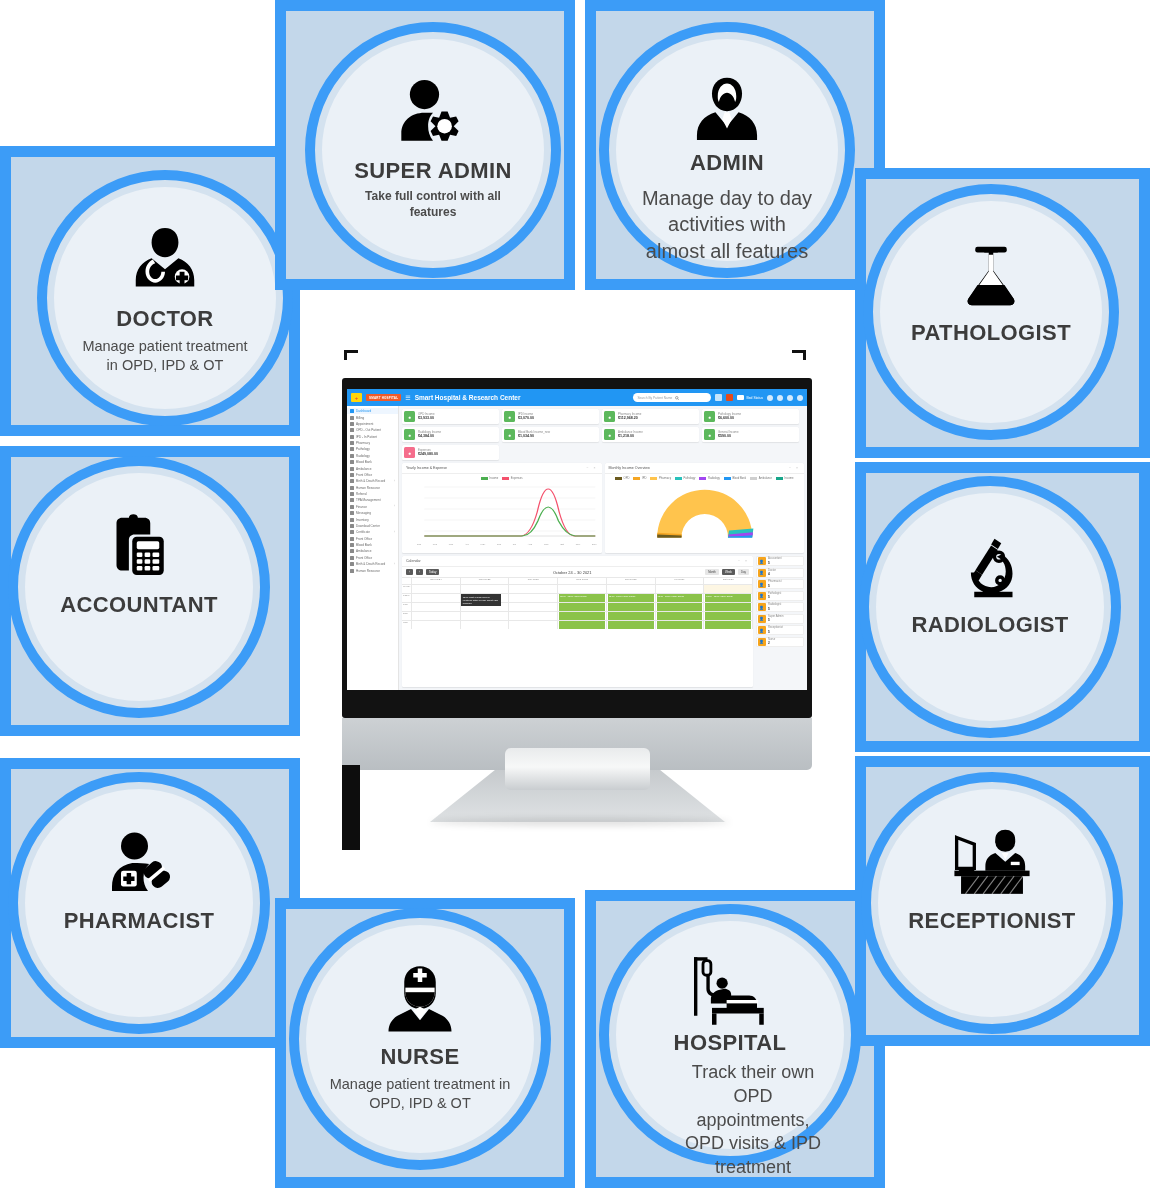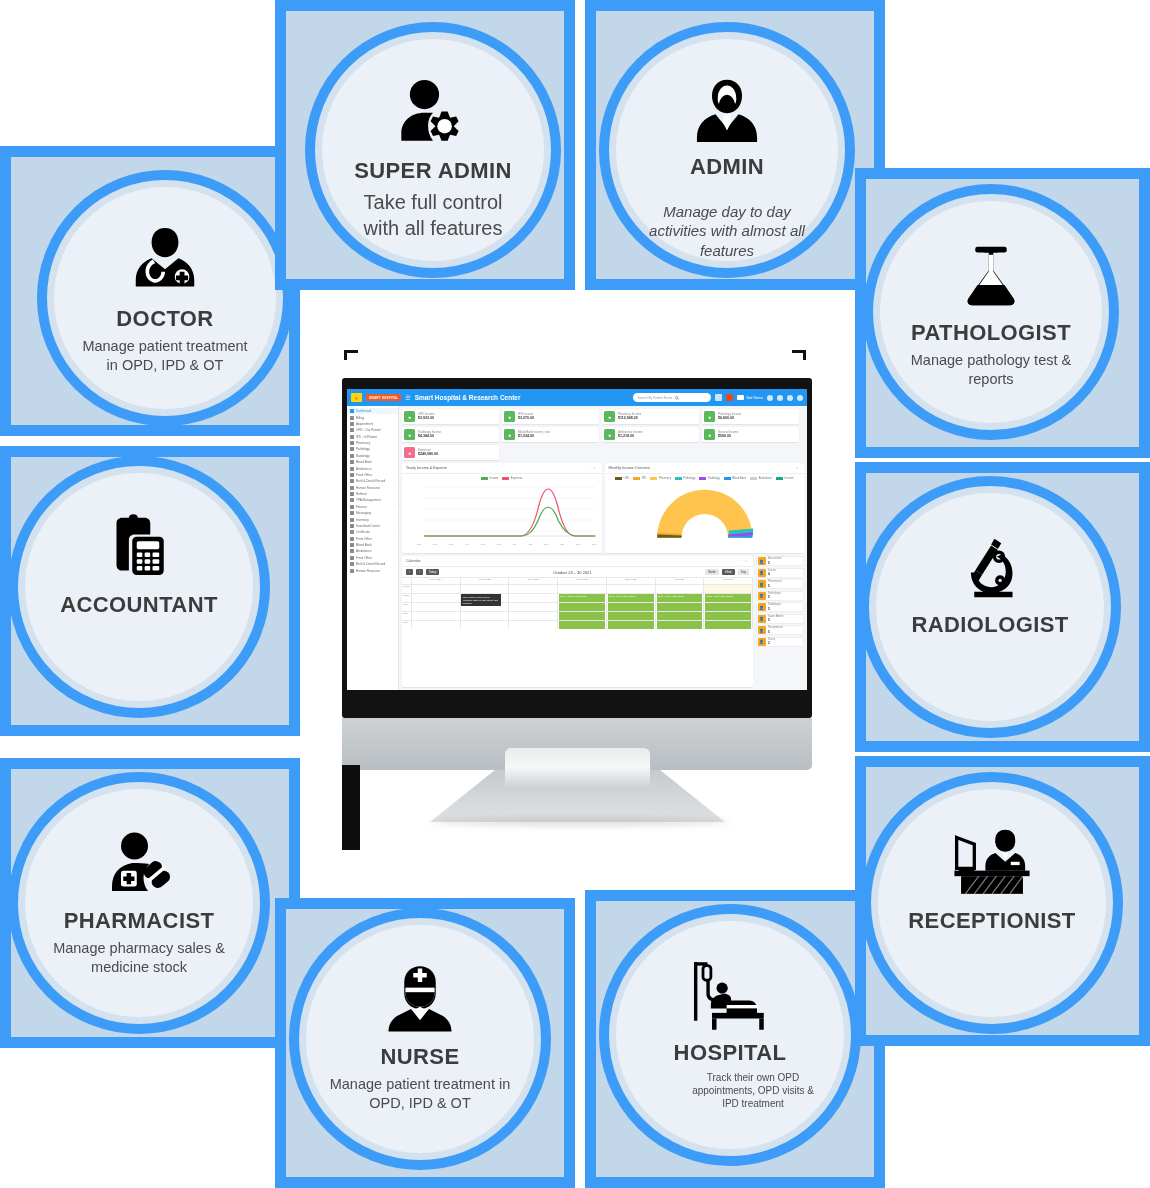--- a/index.html
+++ b/index.html
@@ -184,53 +184,52 @@
         <div class="circ" style="left: 40px; top: 32px; width: 236px; height: 236px; padding: 34px 22px 0px;">
           <div class="icon" style="height: 82px; display: flex; align-items: center; justify-content: center;">
             <svg viewBox="0 0 64 64" width="78" height="78">
               <circle cx="25" cy="16" r="12"></circle>
               <path d="M25 31c-11 0-19 7-19 17v6h26c-3-4-4-8-4-12 0-4 1-8 4-11-2 0-5 0-7 0z"></path>
               <path d="M44 30l2 5 5-1 2 4-4 4 4 4-2 4-5-1-2 5h-5l-2-5-5 1-2-4 4-4-4-4 2-4 5 1 2-5z"></path>
               <circle cx="41.5" cy="42" r="6" fill="#fff"></circle>
             </svg>
           </div>
           <div class="ttl" style="font-size: 22px; margin-top: 4px;">SUPER ADMIN</div>
-          <div class="dsc" style="font-size: 20px; margin-top: 7px; max-width: 215px;">Take full control with all features</div>
+          <div class="dsc" style="font-size: 12px; margin-top: 7px; max-width: 215px; font-weight: bold;">Take full control with all features</div>
         </div>
       </div>
       <div class="card" style="left: 585px; top: 0px; width: 300px; height: 290px;">
         <div class="sq"></div>
         <div class="ring" style="left: 14px; top: 22px; width: 256px; height: 256px;"></div>
         <div class="circ" style="left: 24px; top: 32px; width: 236px; height: 236px; padding: 34px 22px 0px;">
           <div class="icon" style="height: 82px; display: flex; align-items: center; justify-content: center;">
             <svg viewBox="0 0 64 64" width="74" height="74">
               <path d="M32 4c-8 0-13 6-13 14 0 8 5 15 13 15s13-7 13-15c0-8-5-14-13-14z"></path>
               <path d="M24 20c0-7 4-11 8-11s8 4 8 11c0 2 0 3-1 5-1-5-4-8-7-8s-6 3-7 8c-1-2-1-3-1-5z" fill="#fff"></path>
               <path d="M22 34C12 37 6 44 6 54v4h52v-4c0-10-6-17-16-20l-10 12-10-12z"></path>
               <path d="M30 34h4l2 6-4 8-4-8z" fill="#fff"></path>
             </svg>
           </div>
           <div class="ttl" style="font-size: 22px; margin-top: 4px;">ADMIN</div>
-          <div class="dsc" style="font-size: 15px; margin-top: 24px; max-width: 215px; font-style: italic;">Manage day to day activities with almost all features</div>
+          <div class="dsc" style="font-size: 20px; margin-top: 11px; max-width: 215px;">Manage day to day activities with almost all features</div>
         </div>
       </div>
       <div class="card" style="left: 855px; top: 168px; width: 295px; height: 290px;">
         <div class="sq"></div>
         <div class="ring" style="left: 8px; top: 16px; width: 256px; height: 256px;"></div>
         <div class="circ" style="left: 18px; top: 26px; width: 236px; height: 236px; padding: 34px 22px 0px;">
           <div class="icon" style="height: 82px; display: flex; align-items: center; justify-content: center;">
             <svg viewBox="0 0 64 64" width="72" height="72">
               <rect x="18" y="6" width="28" height="5" rx="2"></rect>
               <path d="M26 11h4v16L12 52c-2 3 0 6 3 6h34c3 0 5-3 3-6L34 27V11h4v-3H26z"></path>
               <path d="M30 13h4v15l14 20H16l14-20z" fill="#fff"></path>
               <path d="M20 40h24l8 12c2 3 0 6-3 6H15c-3 0-5-3-3-6z"></path>
             </svg>
           </div>
           <div class="ttl" style="font-size: 22px; margin-top: 4px;">PATHOLOGIST</div>
-          <div class="dsc" style="font-size: 14.5px; margin-top: 7px; max-width: 215px;">Manage pathology test &amp; reports</div>
         </div>
       </div>
       <div class="card" style="left: 0px; top: 446px; width: 300px; height: 290px;">
         <div class="sq"></div>
         <div class="ring" style="left: 8px; top: 10px; width: 262px; height: 262px;"></div>
         <div class="circ" style="left: 18px; top: 20px; width: 242px; height: 242px; padding: 34px 22px 0px;">
           <div class="icon" style="height: 82px; display: flex; align-items: center; justify-content: center;">
             <svg viewBox="0 0 64 64" width="72" height="72">
               <path d="M12 10c0-3 2-5 5-5h6c0-2 2-3 4-3s4 1 4 3h6c3 0 5 2 5 5v10H28c-3 0-5 2-5 5v27h-6c-3 0-5-2-5-5z"></path>
               <rect x="26" y="22" width="28" height="34" rx="4"></rect>
@@ -279,21 +278,20 @@
               <rect x="16" y="38" width="14" height="14" rx="2" fill="#fff"></rect>
               <path d="M21 40h4v3h3v4h-3v3h-4v-3h-3v-4h3z"></path>
               <g transform="rotate(-40 48 40)">
                 <rect x="38" y="30" width="18" height="11" rx="5.5"></rect>
                 <rect x="38" y="41" width="18" height="11" rx="5.5"></rect>
                 <rect x="38" y="39" width="18" height="3" fill="#fff"></rect>
               </g>
             </svg>
           </div>
           <div class="ttl" style="font-size: 22px; margin-top: 4px;">PHARMACIST</div>
-          <div class="dsc" style="font-size: 14.5px; margin-top: 7px; max-width: 215px;">Manage pharmacy sales &amp; medicine stock</div>
         </div>
       </div>
       <div class="card" style="left: 275px; top: 898px; width: 300px; height: 290px;">
         <div class="sq"></div>
         <div class="ring" style="left: 14px; top: 10px; width: 262px; height: 262px;"></div>
         <div class="circ" style="left: 24px; top: 20px; width: 242px; height: 242px; padding: 34px 22px 0px;">
           <div class="icon" style="height: 82px; display: flex; align-items: center; justify-content: center;">
             <svg viewBox="0 0 64 64" width="72" height="72">
               <path d="M18 16c0-8 6-14 14-14s14 6 14 14v10c0 8-6 14-14 14s-14-6-14-14z"></path>
               <path d="M30 4h4v4h4v4h-4v4h-4v-4h-4V8h4z" fill="#fff"></path>
@@ -321,21 +319,21 @@
               <circle cx="29" cy="25" r="5"></circle>
               <path d="M26 31c-4 1-7 4-7 8v4h18v-8c0-3-3-5-6-5z"></path>
               <path d="M33 36h20c4 0 7 3 7 7v4H33z"></path>
               <rect x="33" y="40" width="28" height="3" fill="#fff"></rect>
               <rect x="20" y="47" width="46" height="5"></rect>
               <rect x="20" y="52" width="4" height="10"></rect>
               <rect x="62" y="52" width="4" height="10"></rect>
             </svg>
           </div>
           <div class="ttl" style="font-size: 22px; margin-top: 4px;">HOSPITAL</div>
-          <div class="dsc" style="font-size: 10px; margin-top: 7px; max-width: 215px; margin-left: 46px;">Track their own OPD appointments, OPD visits &amp; IPD treatment</div>
+          <div class="dsc" style="font-size: 18px; margin-top: 7px; max-width: 215px; margin-left: 46px;">Track their own OPD appointments, OPD visits &amp; IPD treatment</div>
         </div>
       </div>
       <div class="card" style="left: 855px; top: 756px; width: 295px; height: 290px;">
         <div class="sq"></div>
         <div class="ring" style="left: 6px; top: 16px; width: 262px; height: 262px;"></div>
         <div class="circ" style="left: 16px; top: 26px; width: 242px; height: 242px; padding: 34px 22px 0px;">
           <div class="icon" style="height: 82px; display: flex; align-items: center; justify-content: center;">
             <svg viewBox="0 0 76 64" width="84" height="72">
               <path d="M6 8l16 6v22H6z" fill="none" stroke="#000" stroke-width="3"></path>
               <path d="M8 36h14v3H8z"></path>

